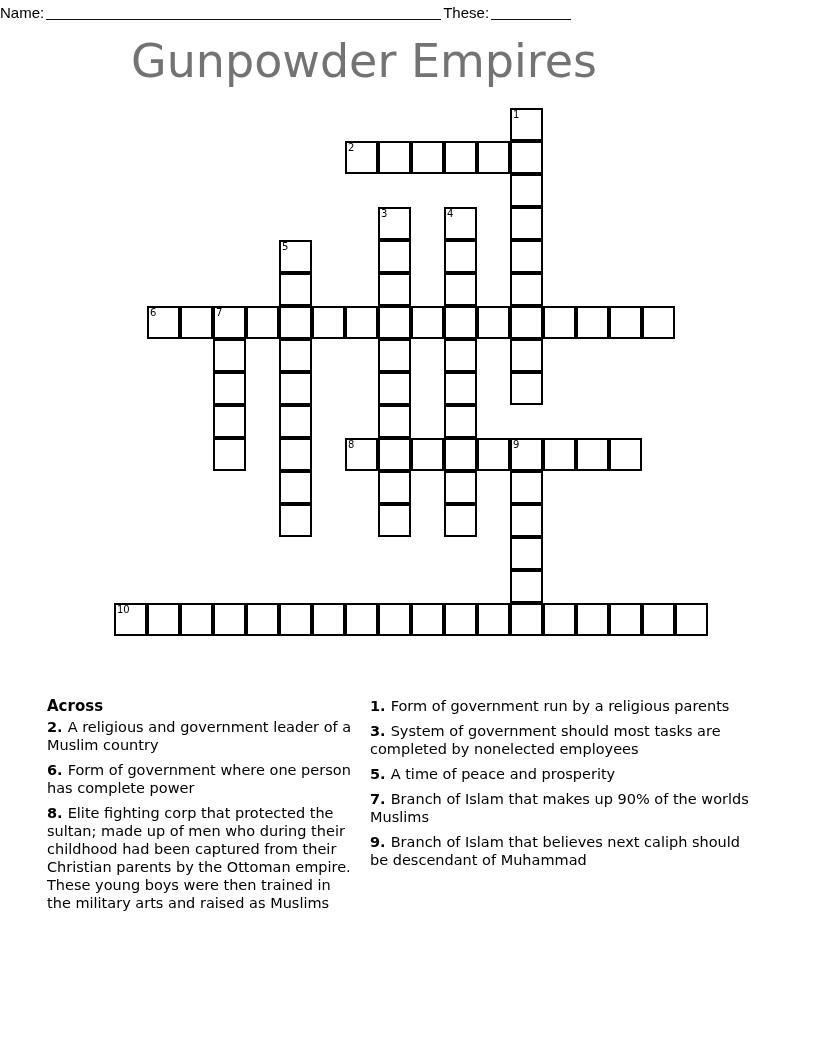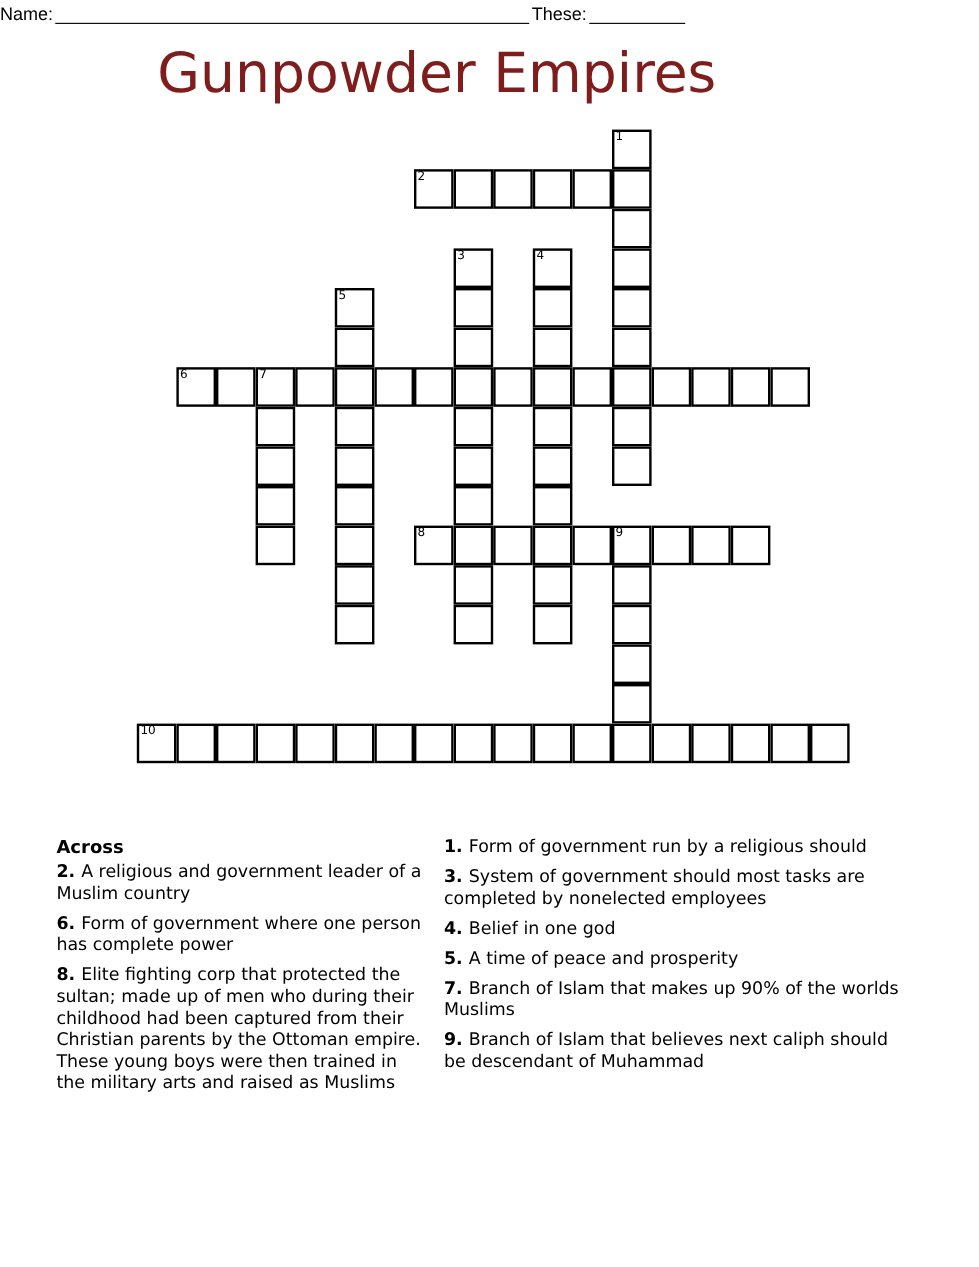--- a/index.html
+++ b/index.html
@@ -48,21 +48,21 @@
     position: absolute;
     left: 0;
     top: 33px;
     width: 728px;
     text-align: center;
     font-family: "DejaVu Sans", sans-serif;
     font-size: 46px;
     font-weight: 400;
     letter-spacing: 0px;
     line-height: 56px;
-    color: #7f1d1d;
+    color: #737373;
   }
 
   
   #grid {
     position: absolute;
     left: 0;
     top: 0;
     width: 816px;
     height: 660px;
   }
@@ -242,21 +242,20 @@
   <div class="col col-across">
     <h2>Across</h2>
     <div id="across-list">
         <p class="clue"><span class="cnum">2. </span><span class="ctext">A religious and government leader of a Muslim country</span></p>
         <p class="clue"><span class="cnum">6. </span><span class="ctext">Form of government where one person has complete power</span></p>
         <p class="clue"><span class="cnum">8. </span><span class="ctext">Elite fighting corp that protected the sultan; made up of men who during their childhood had been captured from their Christian parents by the Ottoman empire. These young boys were then trained in the military arts and raised as Muslims</span></p>
       </div>
   </div>
   <div class="col col-down">
     <div id="down-list">
-        <p class="clue"><span class="cnum">1. </span><span class="ctext">Form of government run by a religious should</span></p>
+        <p class="clue"><span class="cnum">1. </span><span class="ctext">Form of government run by a religious parents</span></p>
         <p class="clue"><span class="cnum">3. </span><span class="ctext">System of government should most tasks are completed by nonelected employees</span></p>
-        <p class="clue"><span class="cnum">4. </span><span class="ctext">Belief in one god</span></p>
         <p class="clue"><span class="cnum">5. </span><span class="ctext">A time of peace and prosperity</span></p>
         <p class="clue"><span class="cnum">7. </span><span class="ctext">Branch of Islam that makes up 90% of the worlds Muslims</span></p>
         <p class="clue"><span class="cnum">9. </span><span class="ctext">Branch of Islam that believes next caliph should be descendant of Muhammad</span></p>
       </div>
   </div>
 </div>
 
 </body></html>

